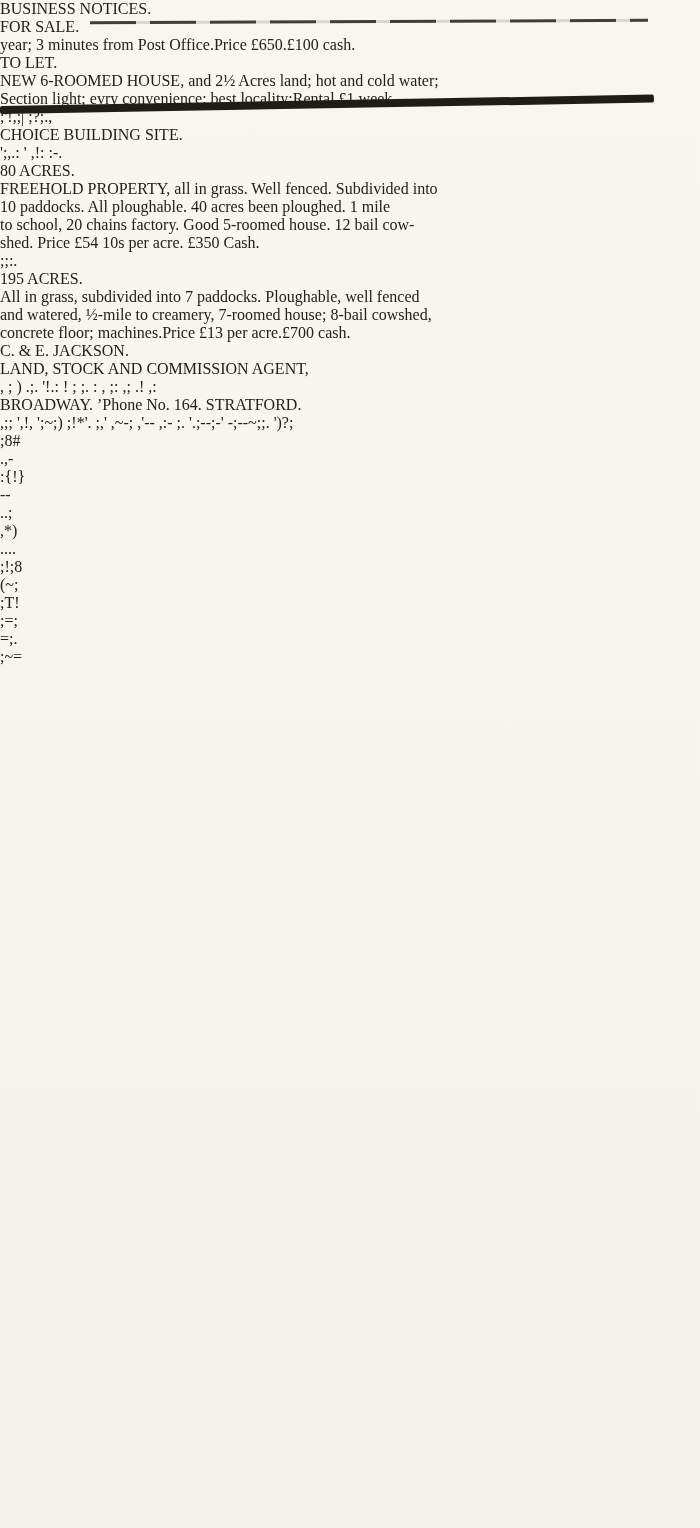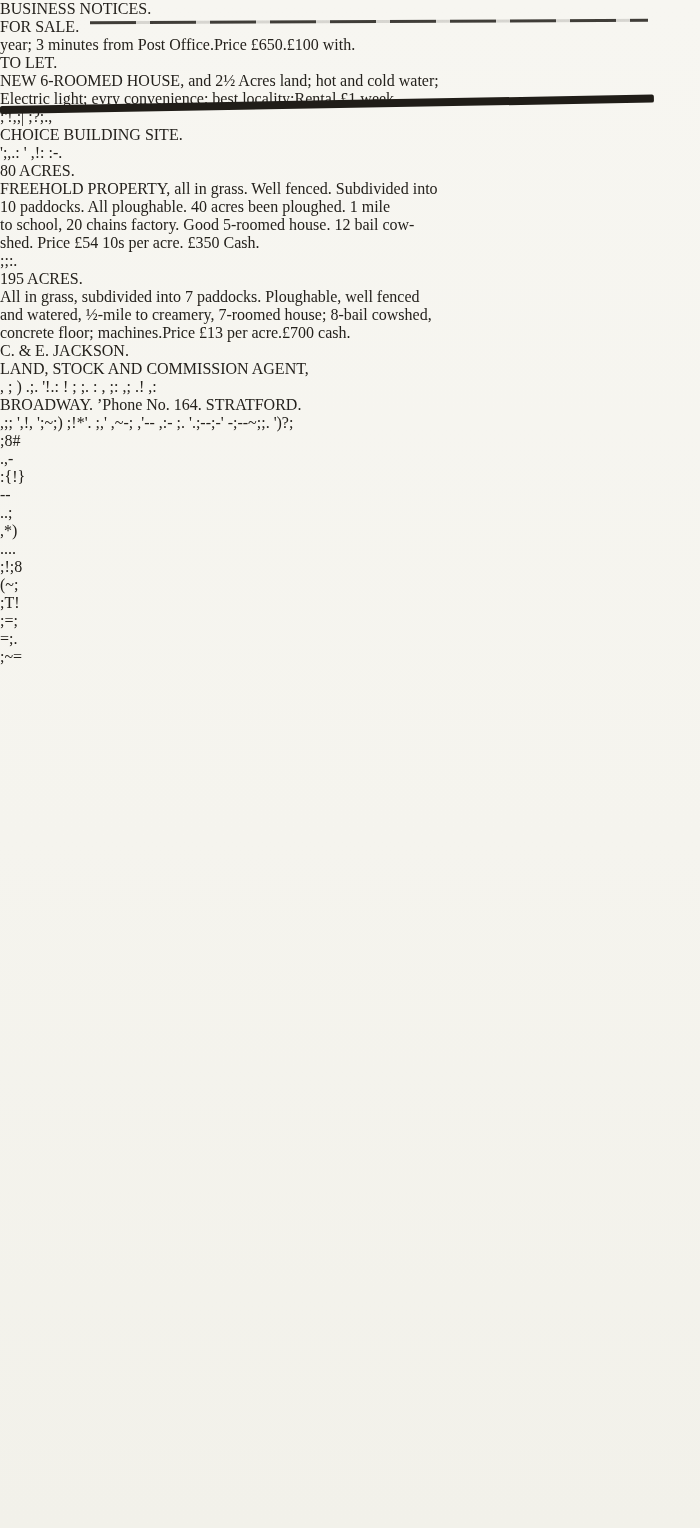--- a/index.html
+++ b/index.html
@@ -105,28 +105,28 @@
   <div class="arrow-mark">
     <span class="dash"></span>
     <span class="tri"></span>
   </div>
   <div class="noise"></div>
 
   <div class="masthead">BUSINESS NOTICES.</div>
 
   <div class="head h-forsale">FOR SALE.</div>
   <div class="para p1">
-    <div class="ind"><span>year; 3 minutes from Post Office.</span><span class="gap1"></span><span class="boldsans">Price £650.</span><span class="gap2"></span><span class="boldsans">£100 with.</span></div>
+    <div class="ind"><span>year; 3 minutes from Post Office.</span><span class="gap1"></span><span class="boldsans">Price £650.</span><span class="gap2"></span><span class="boldsans">£100 cash.</span></div>
   </div>
   <div class="divider d1"></div>
 
   <div class="head h-tolet">TO LET.</div>
   <div class="para p2">
     <div>NEW 6-ROOMED HOUSE, and 2½ Acres land; hot and cold water;</div>
-    <div class="ind2"><span>Electric light; evry convenience; best locality;</span><span class="gap5"></span><span class="boldsans">Rental £1 week.</span></div>
+    <div class="ind2"><span>Section light; evry convenience; best locality;</span><span class="gap5"></span><span class="boldsans">Rental £1 week.</span></div>
   </div>
   <div class="divider d2"></div>
 
   <div class="ghost g-choice">;'!,;| ;?;.,</div>
   <div class="head h-choice">CHOICE BUILDING SITE.</div>
   <div class="ghost g-350">';,.: ' ,!: :-.</div>
   <div class="divider d3"></div>
 
   <div class="head h-80">80 ACRES.</div>
   <div class="para p4">

